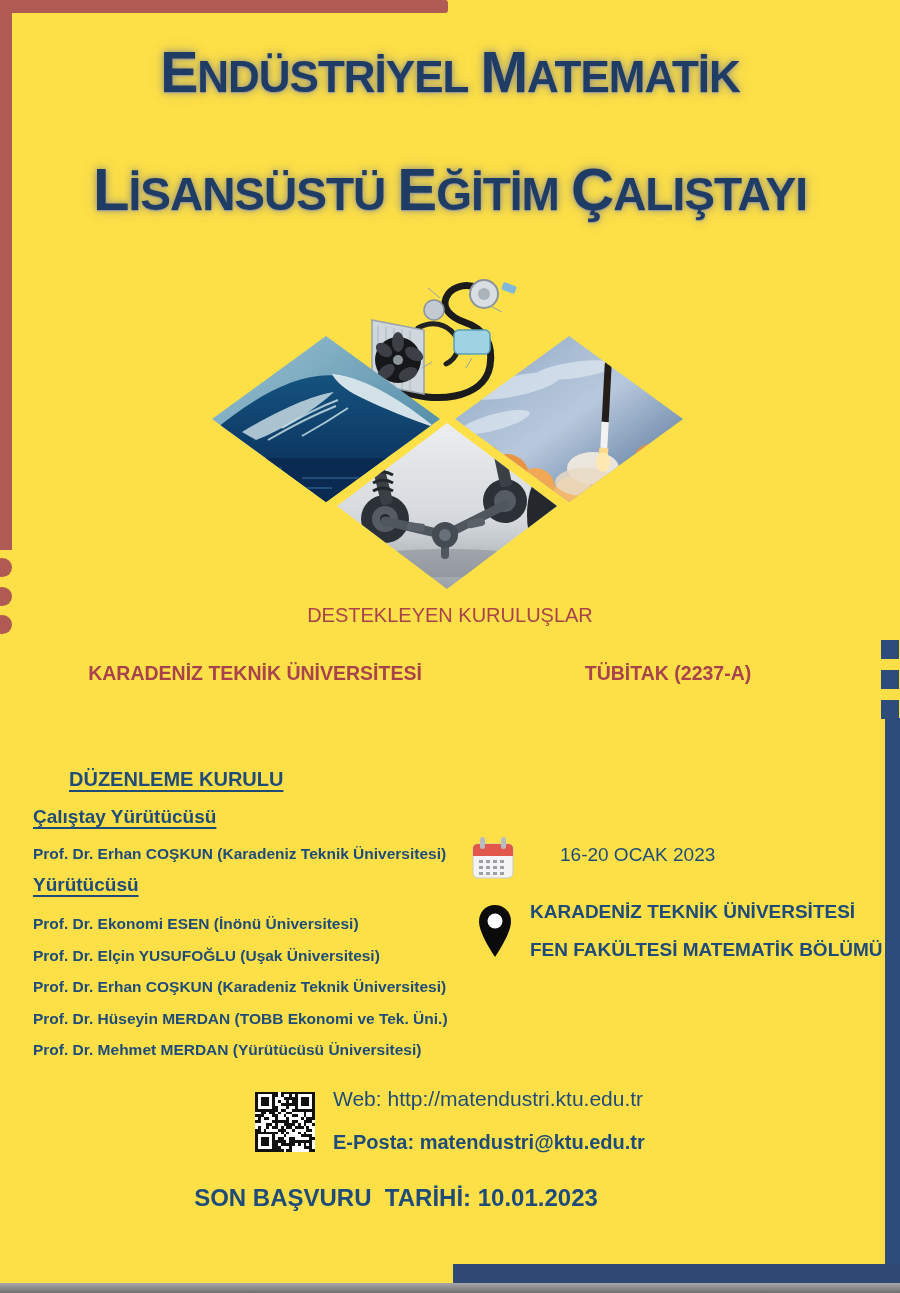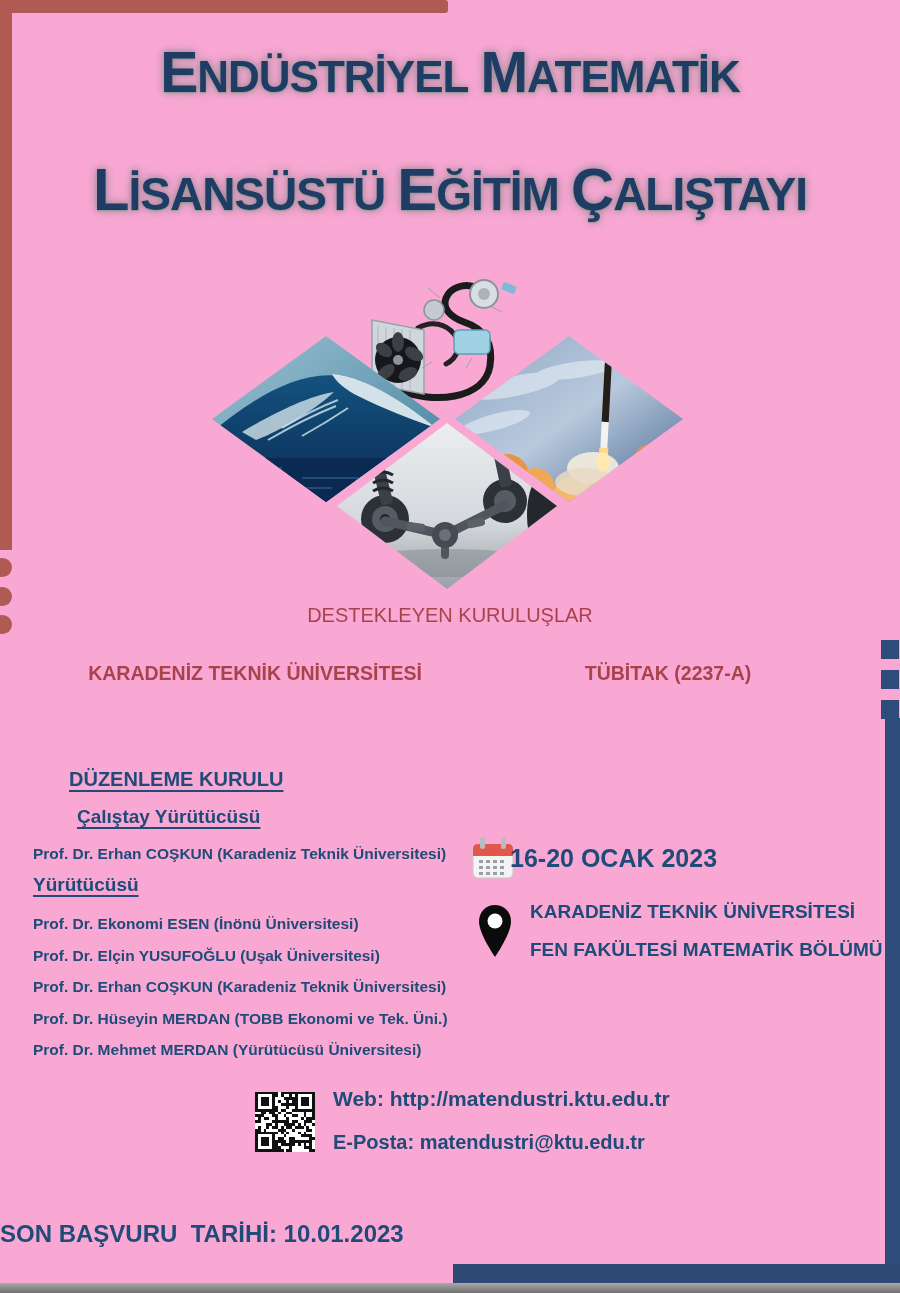--- a/index.html
+++ b/index.html
@@ -1,17 +1,17 @@
 <!DOCTYPE html>
 <html><head>
 <meta charset="utf-8">
 <style>
   html,body{margin:0;padding:0;background:#ffffff;}
   .page{
-    position:relative;width:900px;height:1293px;overflow:hidden;background:#f9a8d4;
+    position:relative;width:900px;height:1293px;overflow:hidden;background:#fde047;
     font-family:"Liberation Sans","DejaVu Sans",sans-serif;
   }
   
   .top-red-bar{position:absolute;left:0;top:0;width:448px;height:13px;background:#AF5A52;border-radius:0 3px 3px 0;}
   .left-red-bar{position:absolute;left:0;top:0;width:12px;height:550px;background:#AF5A52;}
   .red-dot{position:absolute;left:-7px;width:19px;height:19px;border-radius:50%;background:#AF5A52;}
   .red-dot.d1{top:558px}.red-dot.d2{top:587px}.red-dot.d3{top:615px}
   .navy-sq{position:absolute;right:1px;width:18px;height:19px;background:#2E4C7A;}
   .navy-sq.s1{top:640px}.navy-sq.s2{top:670px}.navy-sq.s3{top:700px}
   .navy-tall-bar{position:absolute;right:0;top:718px;width:15px;height:565px;background:#2E4C7A;}
@@ -39,36 +39,36 @@
   
   .sup-heading{position:absolute;left:0;top:604px;width:900px;text-align:center;
     color:#A8434C;font-size:20px;font-weight:normal;letter-spacing:0;}
   .sup-org{position:absolute;top:662px;color:#A8434C;font-size:19.5px;font-weight:bold;text-align:center;white-space:nowrap;}
   .sup-org.o1{left:60px;width:390px;}
   .sup-org.o2{left:548px;width:240px;}
   
   .navy{color:#1F4B79;}
   .u{text-decoration:underline;text-decoration-thickness:2px;text-underline-offset:4px;}
   .comm-h{position:absolute;left:33px;top:768px;font-size:20px;font-weight:bold;margin-left:36px;}
-  .comm-sub1{position:absolute;left:33px;top:806px;font-size:19px;font-weight:bold;margin-left:44px;}
+  .comm-sub1{position:absolute;left:33px;top:806px;font-size:19px;font-weight:bold;}
   .comm-coord{position:absolute;left:33px;top:845px;font-size:15.5px;font-weight:bold;white-space:nowrap;}
   .comm-sub2{position:absolute;left:33px;top:874px;font-size:19px;font-weight:bold;}
   .trainers{position:absolute;left:33px;top:908px;}
   .person{font-size:15.5px;font-weight:bold;color:#1F4B79;line-height:31.5px;white-space:nowrap;}
   
   .cal-icon{position:absolute;left:470px;top:834px;}
-  .event-date{position:absolute;left:510px;top:844px;font-size:25px;font-weight:bold;white-space:nowrap;}
+  .event-date{position:absolute;left:560px;top:844px;font-size:19px;font-weight:normal;white-space:nowrap;}
   .pin-icon{position:absolute;left:478px;top:904px;}
   .event-loc1{position:absolute;left:530px;top:901px;font-size:19px;font-weight:bold;white-space:nowrap;}
   .event-loc2{position:absolute;left:530px;top:939px;font-size:19px;font-weight:bold;white-space:nowrap;}
   
   .qr{position:absolute;left:255px;top:1090px;width:60px;height:63px;}
-  .contact-web{position:absolute;left:333px;top:1087px;font-size:21px;font-weight:bold;white-space:nowrap;}
+  .contact-web{position:absolute;left:333px;top:1087px;font-size:21px;font-weight:normal;white-space:nowrap;}
   .contact-mail{position:absolute;left:333px;top:1131px;font-size:20px;font-weight:bold;white-space:nowrap;}
-  .deadline{position:absolute;left:0;top:1220px;width:792px;text-align:left;
+  .deadline{position:absolute;left:0;top:1184px;width:792px;text-align:center;
     font-size:24px;font-weight:bold;white-space:pre-wrap;}
 </style>
 </head>
 <body>
 
 <div class="page">
 
   <div class="top-red-bar"></div>
   <div class="left-red-bar"></div>
   <div class="red-dot d1"></div>

